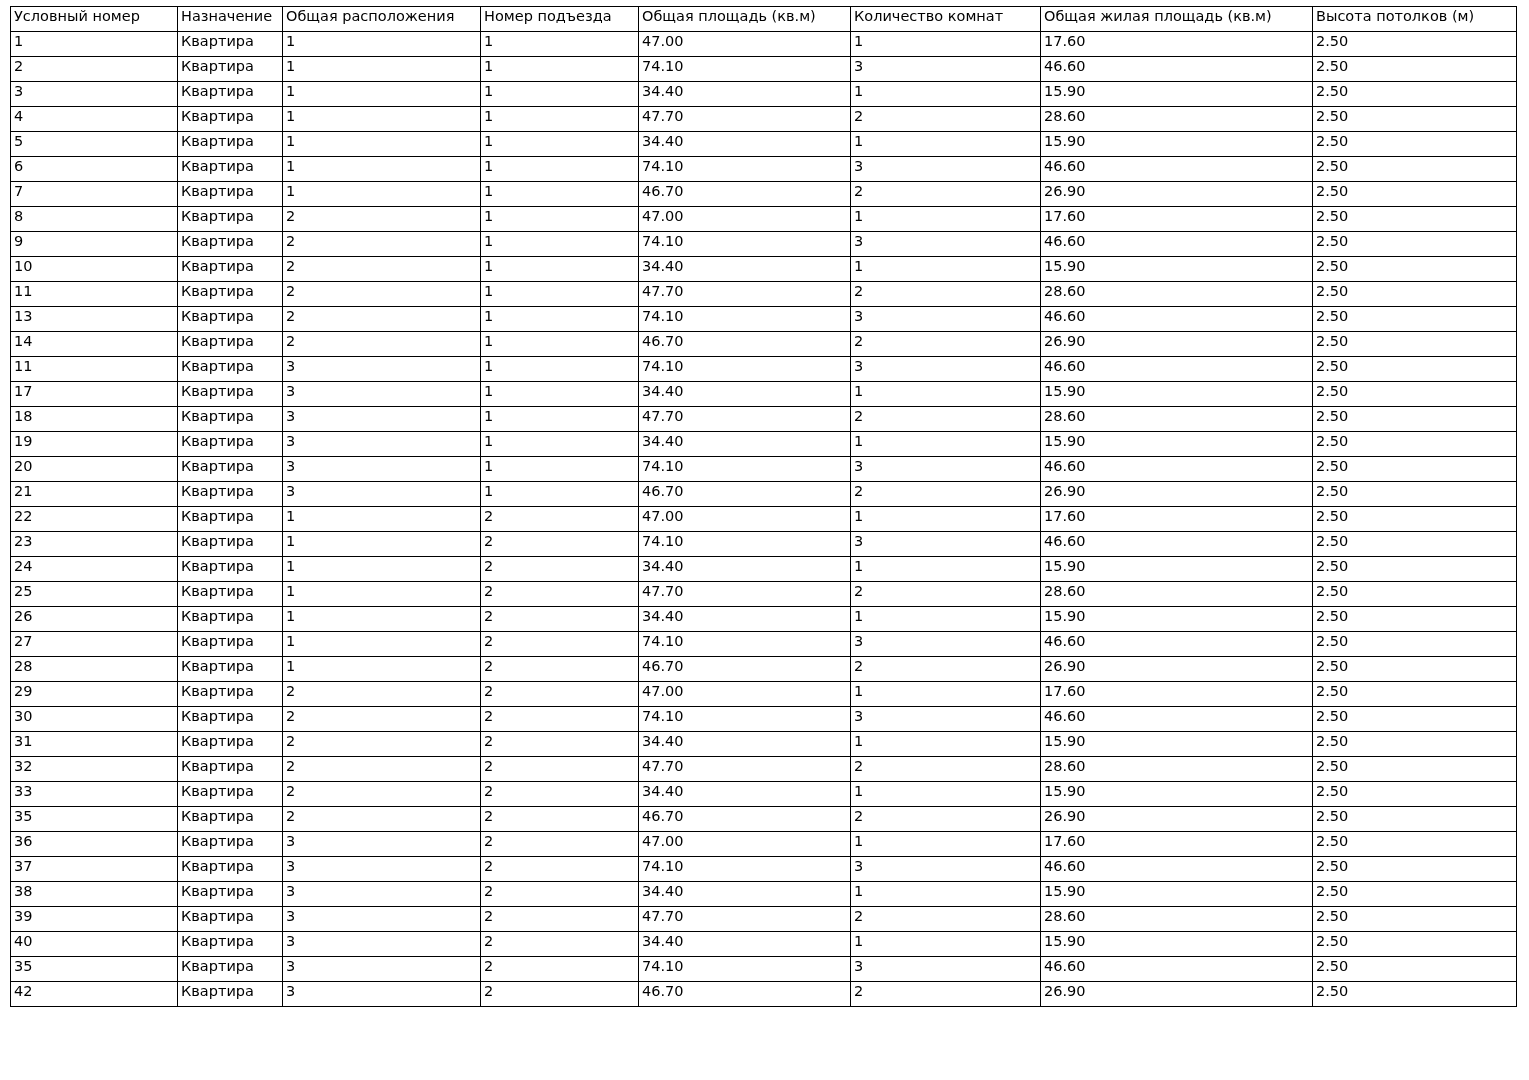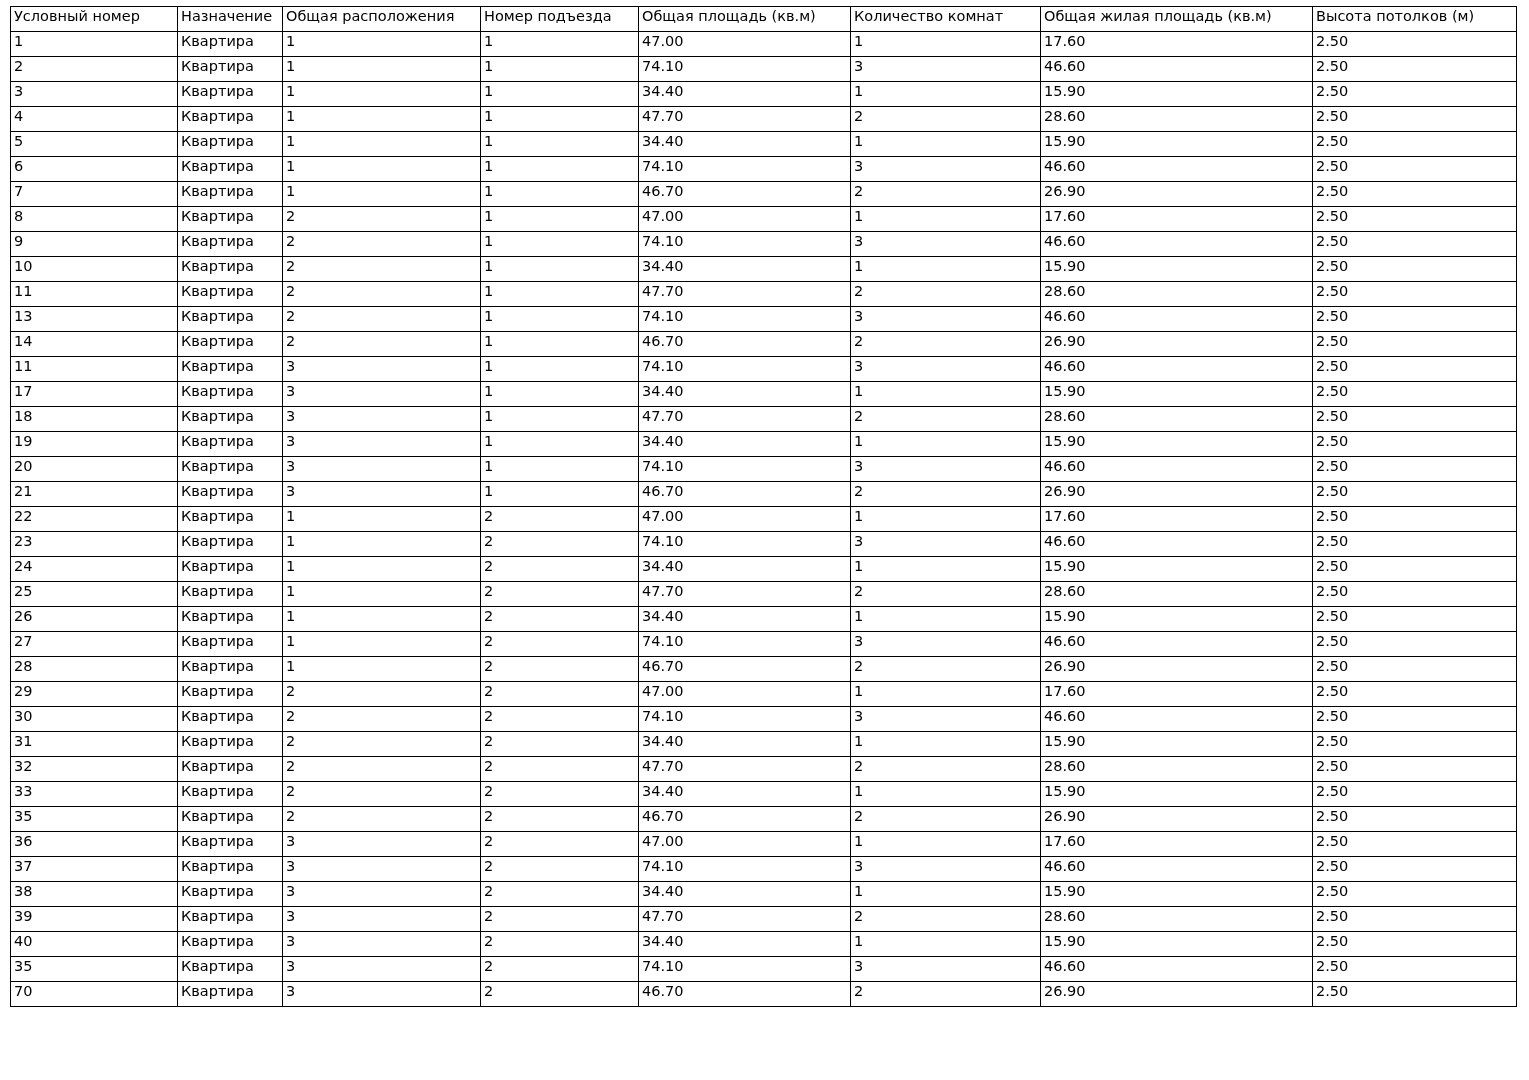--- a/index.html
+++ b/index.html
@@ -454,21 +454,21 @@
           <td>35</td>
           <td>Квартира</td>
           <td>3</td>
           <td>2</td>
           <td>74.10</td>
           <td>3</td>
           <td>46.60</td>
           <td>2.50</td>
         </tr>
         <tr>
-          <td>70</td>
+          <td>42</td>
           <td>Квартира</td>
           <td>3</td>
           <td>2</td>
           <td>46.70</td>
           <td>2</td>
           <td>26.90</td>
           <td>2.50</td>
         </tr>
       </tbody>
   </table>

